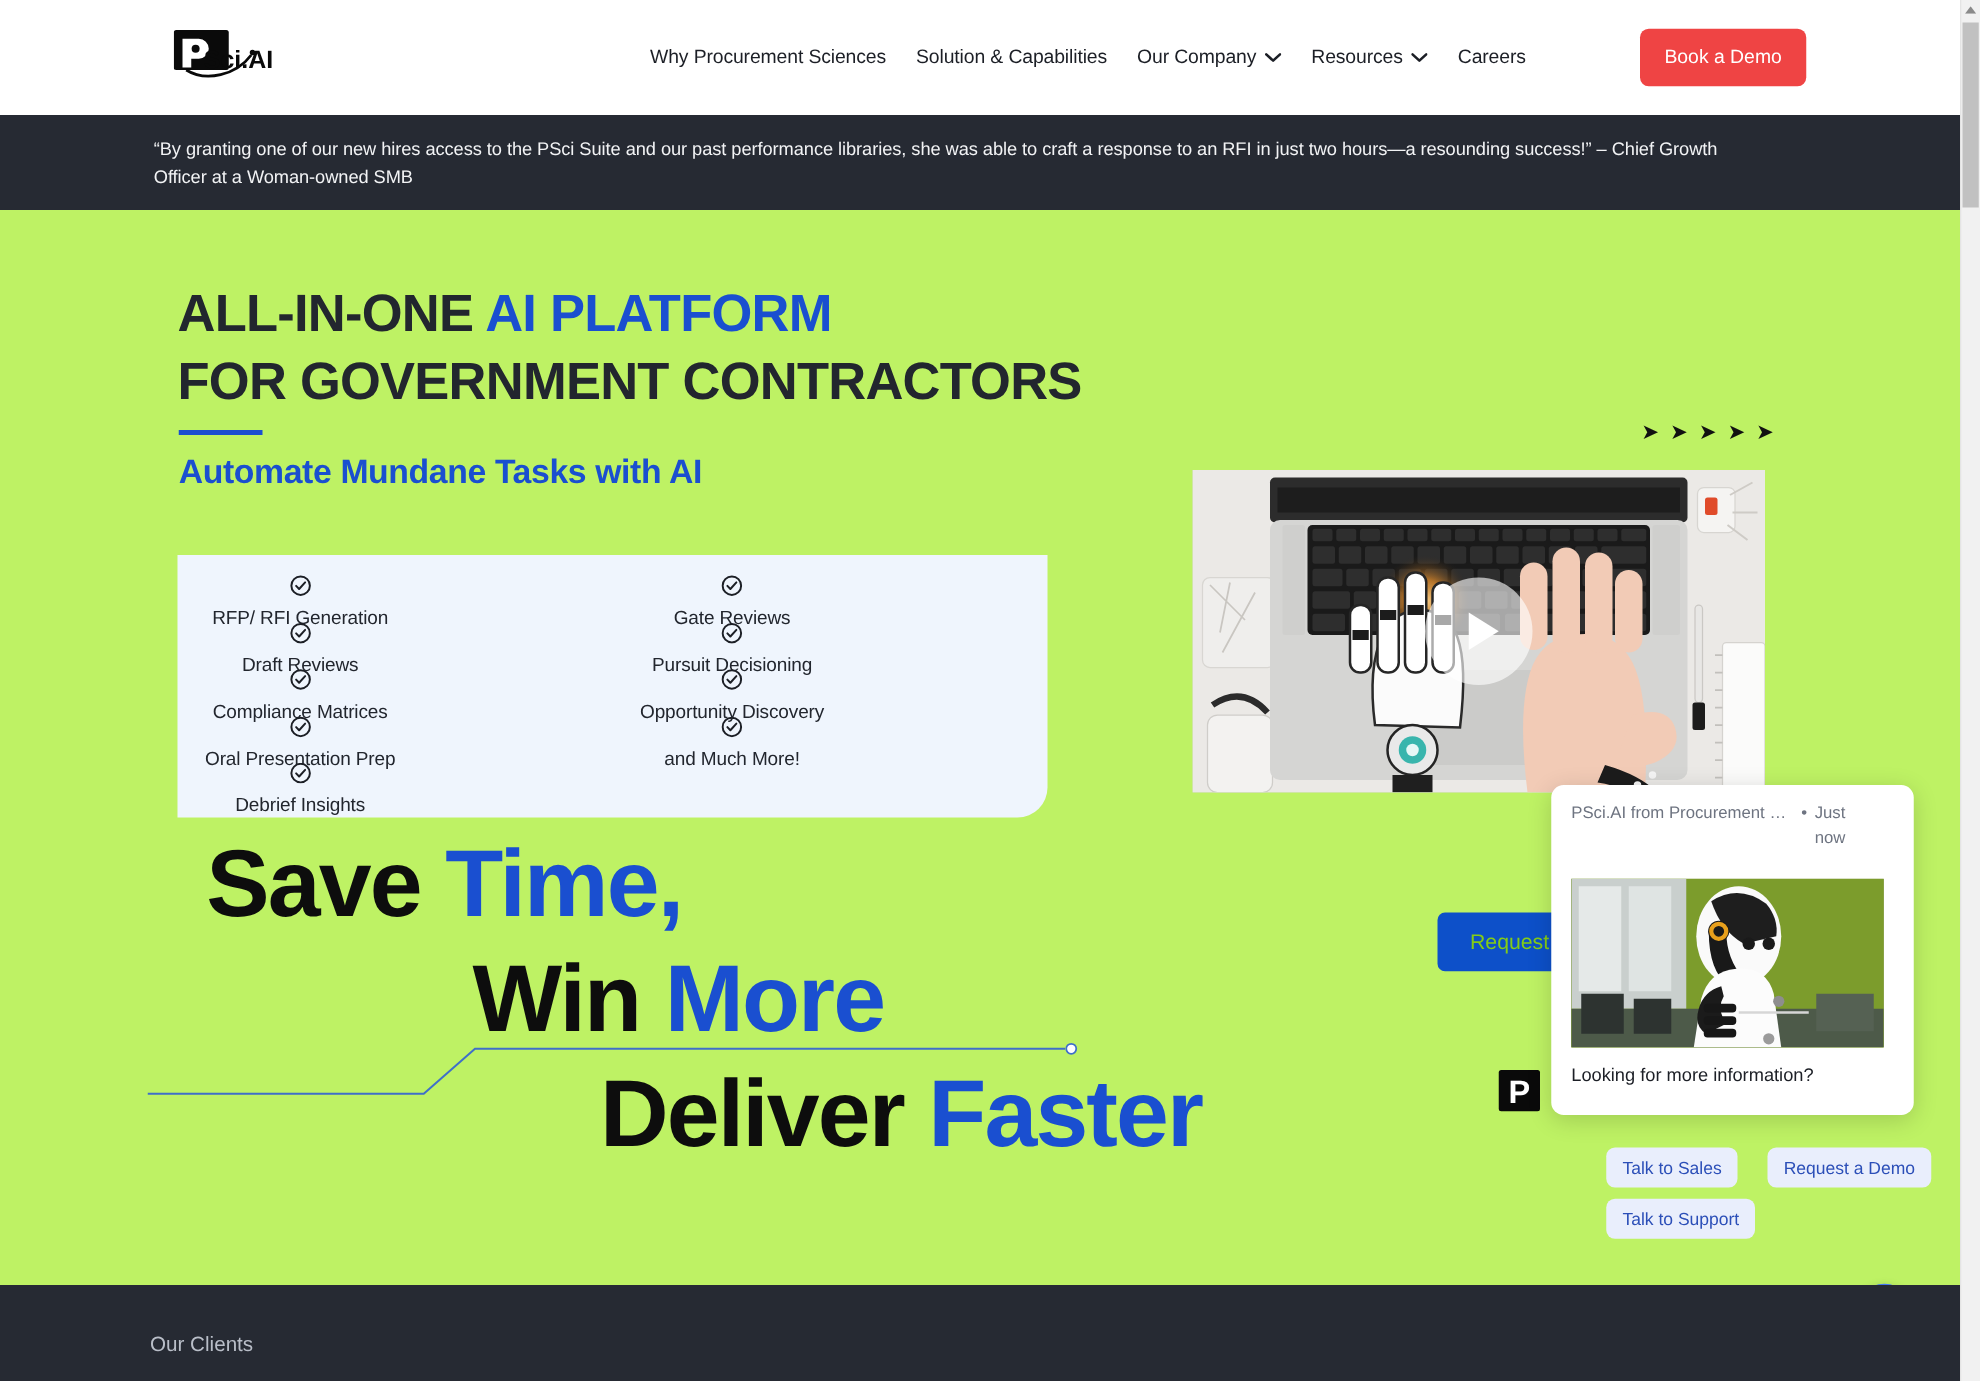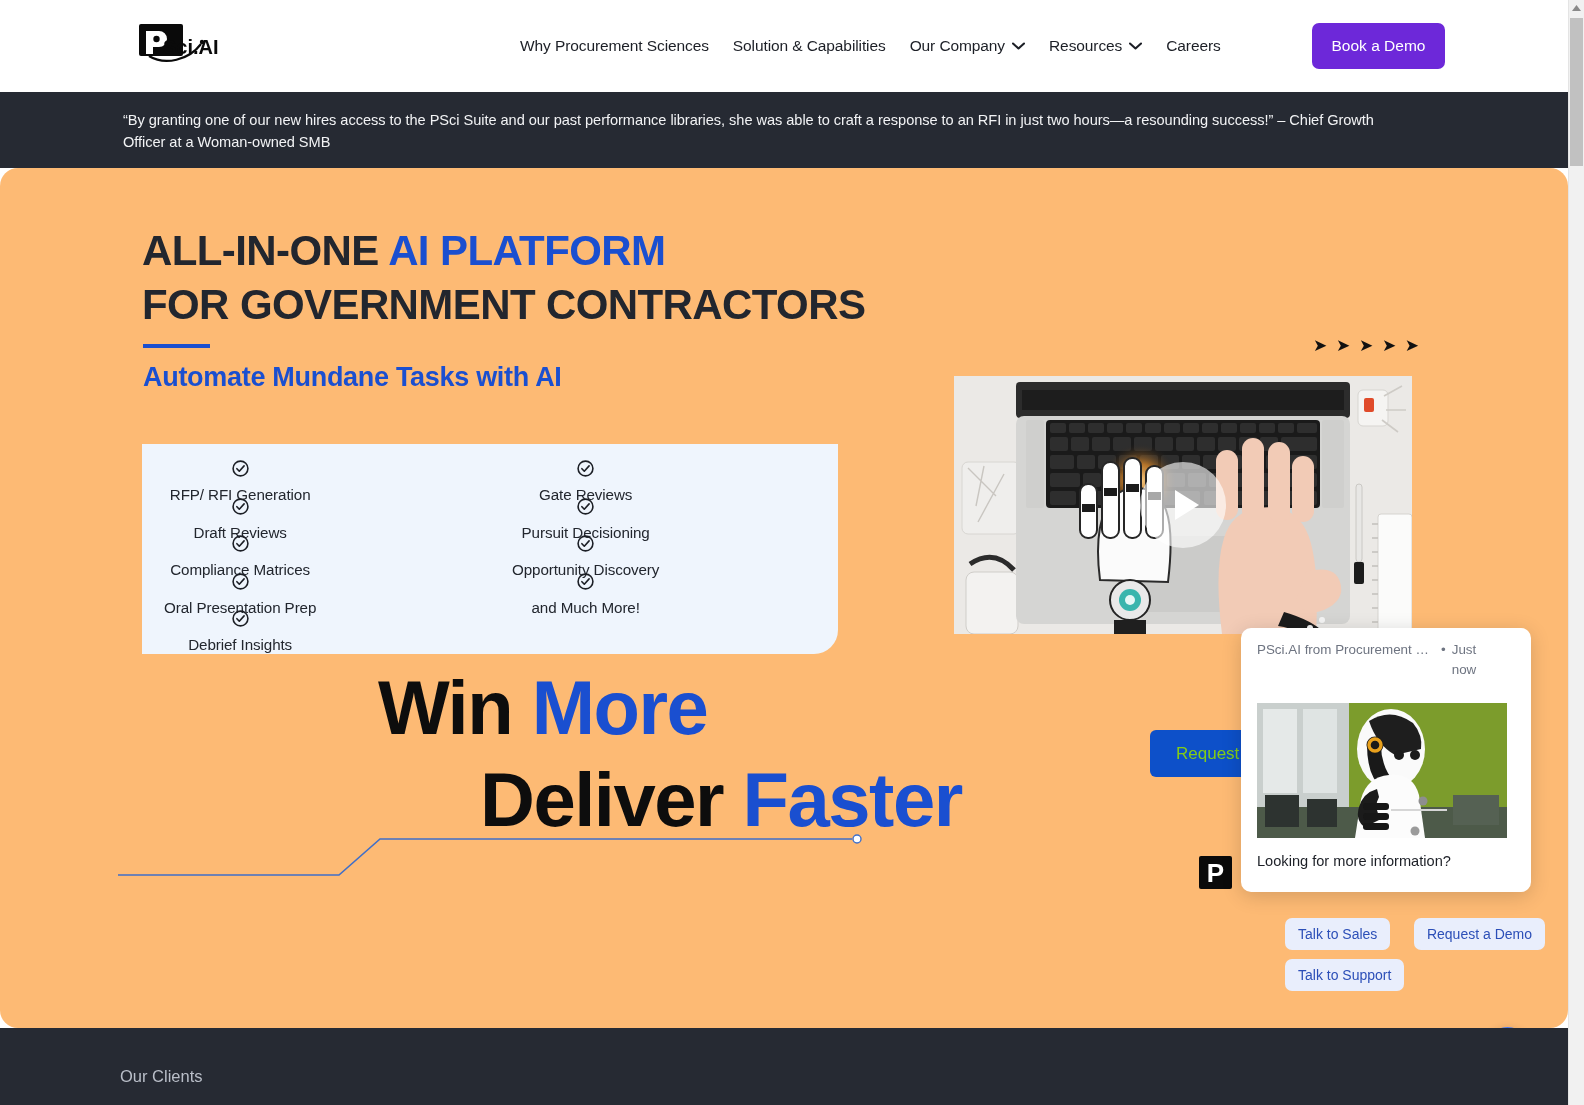--- a/index.html
+++ b/index.html
@@ -51,21 +51,21 @@
     letter-spacing: -0.1px;
   }
   .chev {
     width: 13px; height: 8px; display: inline-block;
   }
   .chev svg { display:block; }
 
   .book-demo {
     position: absolute; left: 1296px; top: 23px;
     width: 133px; height: 46px;
-    background: #6d28d9;
+    background: #ef4444;
     color: #ffffff;
     border: none; border-radius: 7px;
     font-size: 15.5px;
     font-family: "Liberation Sans", sans-serif;
     cursor: pointer;
     display: flex; align-items: center; justify-content: center;
   }
 
   
   .quote-banner {
@@ -79,22 +79,21 @@
     width: 1290px;
     font-size: 14.6px;
     line-height: 22px;
     letter-spacing: -0.05px;
   }
 
   
   .hero {
     position: absolute; left: 0; top: 168px;
     width: 1568px; height: 860px;
-    background: #fdba74;
-    border-radius: 18px;
+    background: #bef264;
   }
   .hero-title {
     position: absolute; left: 142px; top: 56px;
     font-size: 42px;
     font-weight: bold;
     color: #22262e;
     letter-spacing: -0.6px;
     line-height: 54px;
     white-space: nowrap;
   }
@@ -464,20 +463,21 @@
           </div>
         </div>
       </div>
 
       <svg class="step-line" width="748" height="56" viewBox="0 0 748 56">
         <path d="M0 47 L221 47 L262 11 L734 11" stroke="#3f6fc9" stroke-width="1.6" fill="none"></path>
         <circle cx="739" cy="11" r="4" stroke="#3f6fc9" stroke-width="1.4" fill="#ffffff"></circle>
       </svg>
 
       <div class="tagline">
+        <div class="tline l1"><span>Save </span><span class="accent">Time,</span></div>
         <div class="tline l2"><span>Win </span><span class="accent">More</span></div>
         <div class="tline l3"><span>Deliver </span><span class="accent">Faster</span></div>
       </div>
     </div>
 
     <div class="arrows">➤ ➤ ➤ ➤ ➤</div>
 
     <div class="video-wrap">
       <svg class="video-img" width="458" height="258" viewBox="0 0 458 258" preserveAspectRatio="none">
         <defs>

